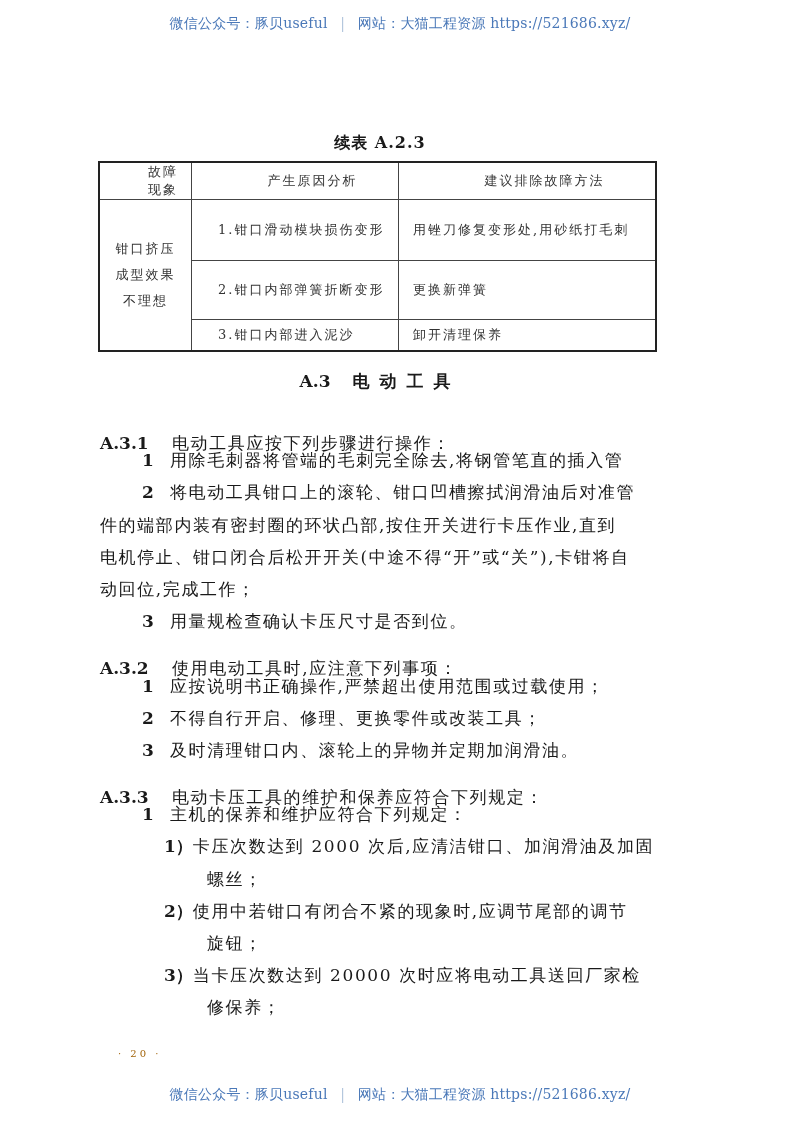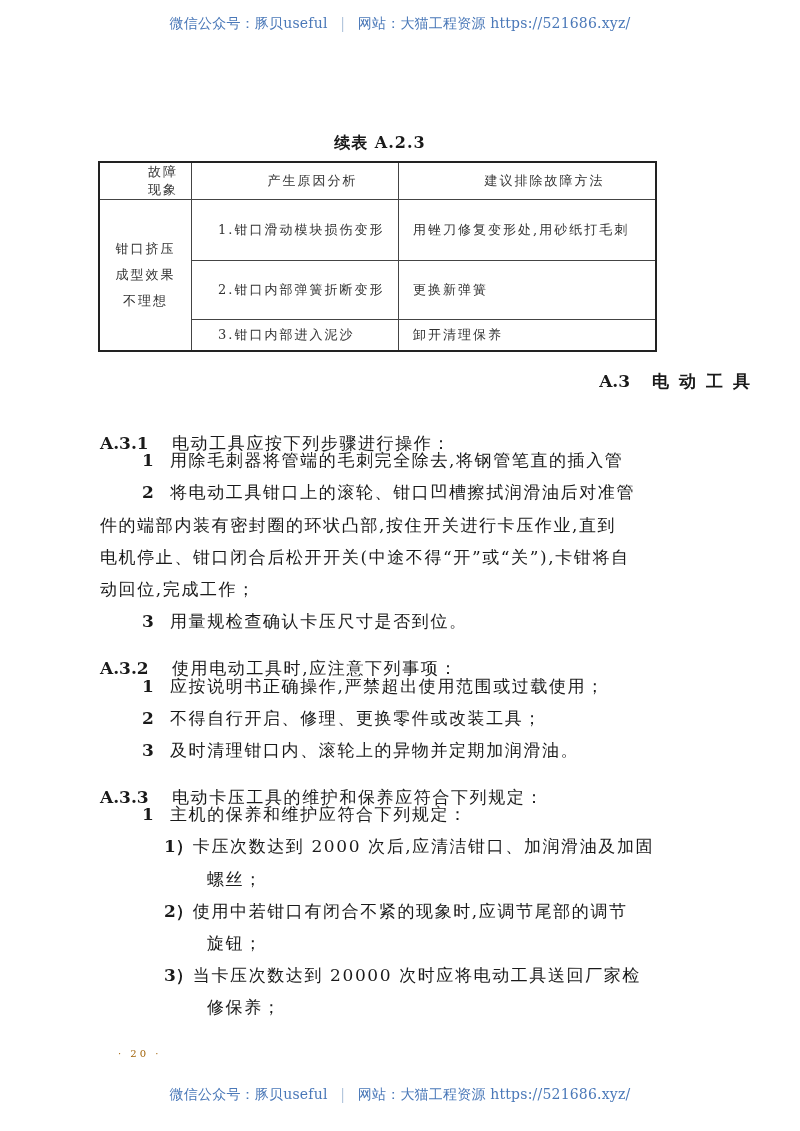--- a/index.html
+++ b/index.html
@@ -40,21 +40,21 @@
     table.fault th { height: 34px; text-align: center; padding-left: 43px; }
     table.fault td.sym { width: 75px; text-align: center; line-height: 26px; }
     table.fault td.cause { width: 190px; text-align: left; line-height: 28px; }
     table.fault td.cause .txt { text-indent: 18px; display: block; }
     table.fault td.fix { text-align: left; padding-left: 14px; }
     tr.r1 td { height: 60px; }
     tr.r2 td { height: 58px; }
     tr.r3 td { height: 30px; }
 
     .sec-title {
-      position: absolute; top: 370px; left: 0; width: 760px; text-align: right;
+      position: absolute; top: 370px; left: 0; width: 760px; text-align: center;
       font-size: 17px; font-weight: bold; letter-spacing: 2px;
     }
     .sec-title .num { margin-right: 14px; letter-spacing: 0; }
     .sec-title .name { letter-spacing: 10px; }
 
     .body-text {
       position: absolute; left: 100px; top: 412px; width: 570px;
       font-size: 17px; line-height: 32.2px; letter-spacing: 1.6px;
     }
     .line { white-space: nowrap; height: 32.2px; }

